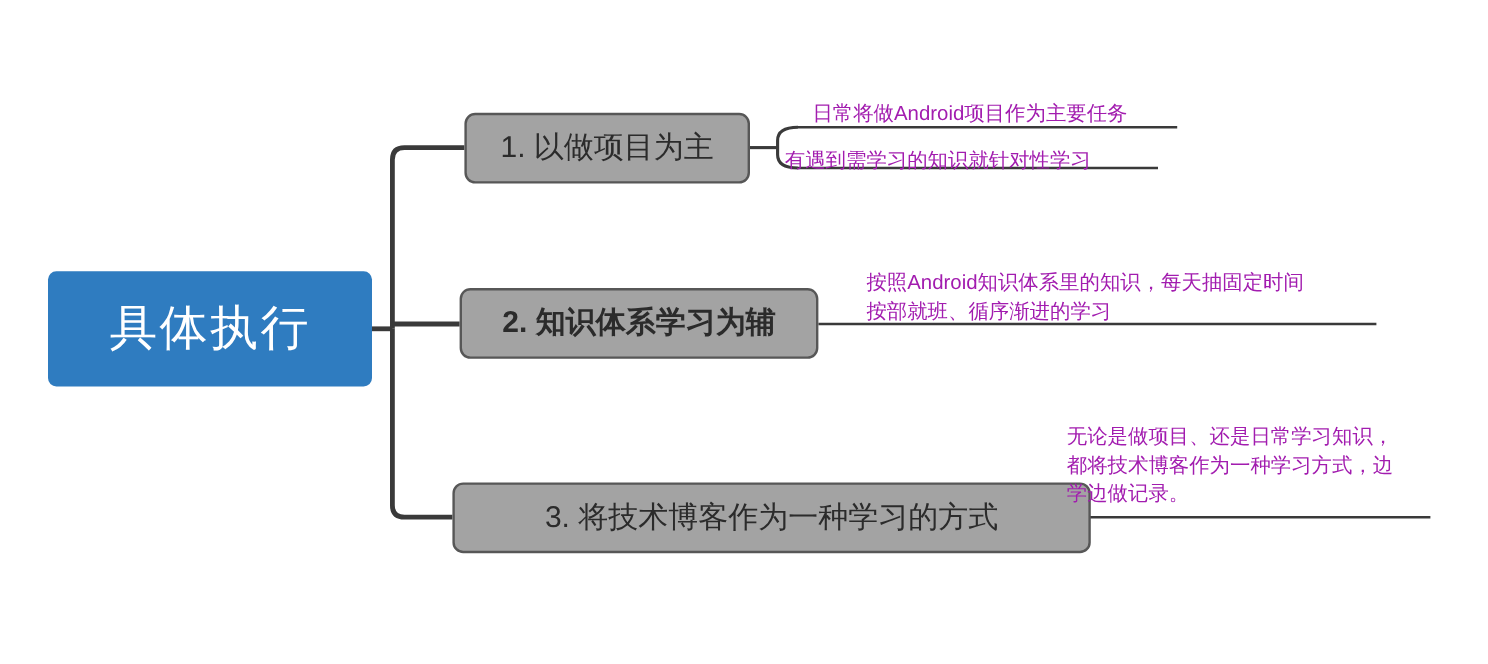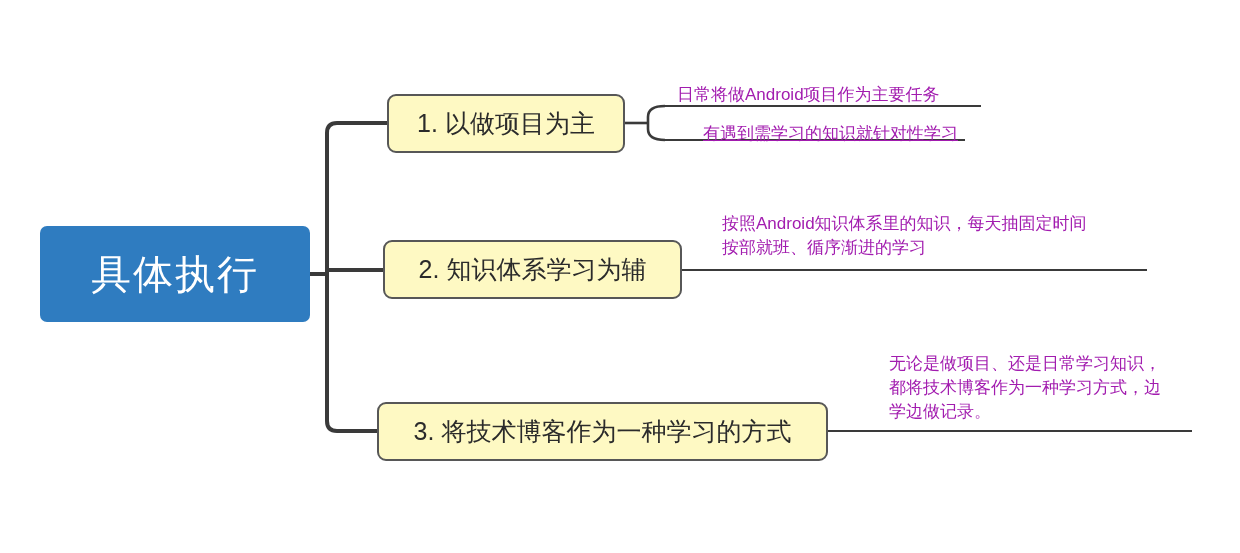--- a/index.html
+++ b/index.html
@@ -44,51 +44,51 @@
     color: #ffffff;
     font-size: 40px;
     letter-spacing: 2px;
     line-height: 1;
     white-space: nowrap;
   }
 
   
   .branch-node {
     position: absolute;
-    background: #fef9c3;
+    background: #a3a3a3;
     border: 2px solid #575757;
     border-radius: 9px;
     display: flex;
     align-items: center;
     justify-content: center;
     box-sizing: border-box;
   }
   .branch-label {
     color: #2b2b2b;
     font-size: 25px;
     line-height: 1;
     white-space: nowrap;
   }
 
   #branch-1 { left: 387px; top: 94px;  width: 238px; height: 59px; }
-  #branch-2 { left: 383px; top: 240px; width: 299px; height: 59px; }
-  #branch-3 { left: 377px; top: 402px; width: 451px; height: 59px; }
+  #branch-2 { left: 383px; top: 240px; width: 299px; height: 59px; font-weight: bold; }
+  #branch-3 { left: 377px; top: 402px; width: 532px; height: 59px; }
 
   
   .leaf-text {
     position: absolute;
     color: #a21caf;
     font-size: 17px;
     line-height: 24px;
     white-space: pre-line;
     box-sizing: border-box;
   }
   #leaf-1-1 { left: 677px; top: 83px;  }
-  #leaf-1-2 { left: 703px; top: 122px; text-decoration: underline; }
-  #leaf-2-1 { left: 722px; top: 212px; }
+  #leaf-1-2 { left: 654px; top: 122px; }
+  #leaf-2-1 { left: 722px; top: 224px; }
   #leaf-3-1 { left: 889px; top: 352px; }
 </style>
 </head>
 <body>
 
 <div id="canvas">
 
   <svg id="wires" viewBox="0 0 1240 553" width="1240" height="553" xmlns="http://www.w3.org/2000/svg">
     <g fill="none" stroke="#3a3a3a" stroke-width="4" stroke-linecap="butt" stroke-linejoin="round">
 

